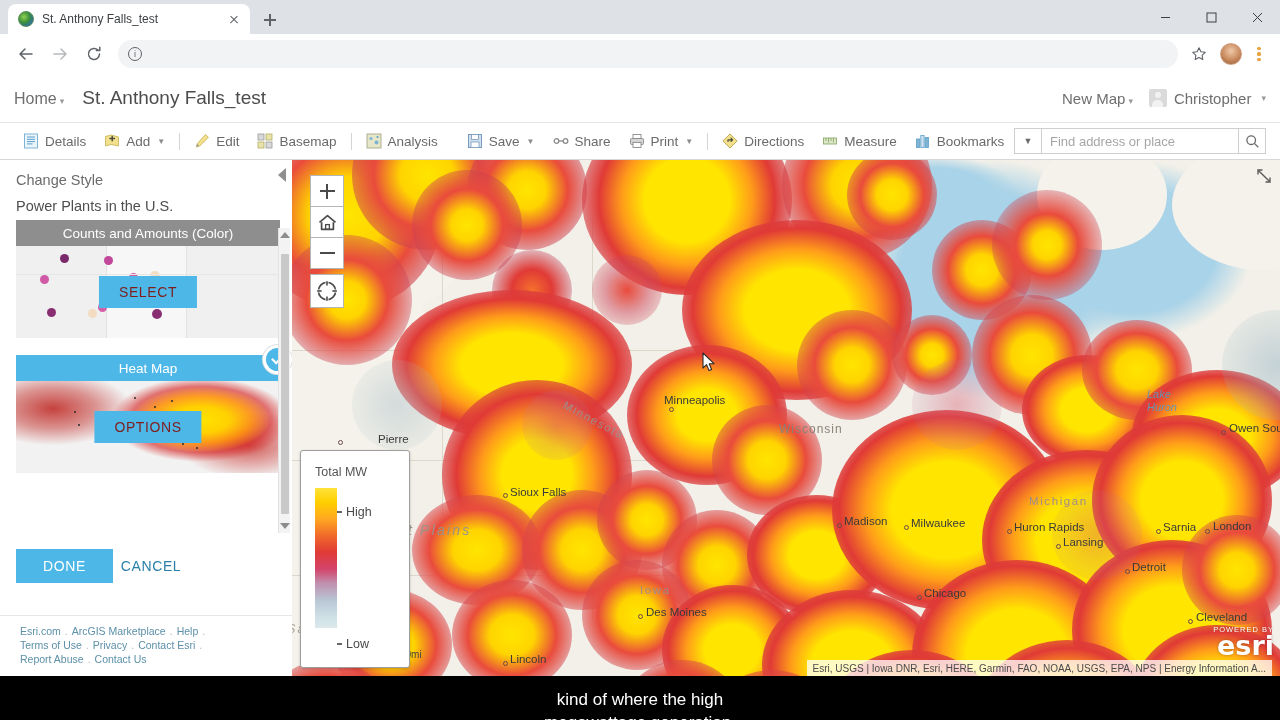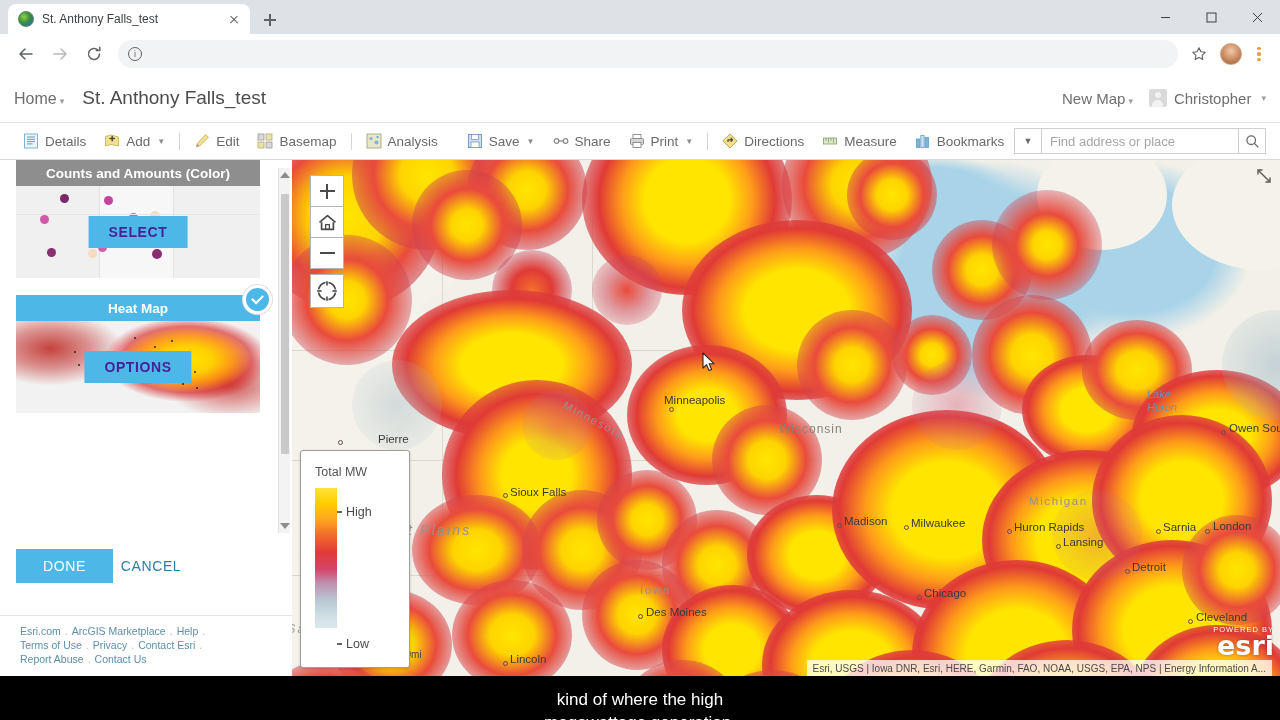--- a/index.html
+++ b/index.html
@@ -129,21 +129,21 @@
   .style-scroll { flex: 1 1 auto; position: relative; overflow: hidden; padding: 0 16px; }
   .scroll-track {
     position: absolute; right: 2px; top: 8px; bottom: 8px; width: 12px; background: #f3f3f3;
     border-left: 1px solid #e2e2e2; cursor: pointer;
   }
   .scroll-thumb { position: absolute; left: 2px; top: 26px; width: 8px; height: 260px; background: #c9c9c9; border-radius: 1px; }
   .scroll-arrow { position: absolute; left: 1px; width: 0; height: 0; }
   .scroll-arrow.up { top: 4px; border-left: 5px solid transparent; border-right: 5px solid transparent; border-bottom: 6px solid #8d8d8d; }
   .scroll-arrow.down { bottom: 4px; border-left: 5px solid transparent; border-right: 5px solid transparent; border-top: 6px solid #8d8d8d; }
 
-  .style-card { width: 244px; margin-bottom: 17px; position: relative; font-weight: bold; }
+  .style-card { width: 264px; margin-bottom: 17px; position: relative; }
   .style-card-label {
     height: 26px; background: #8e8e8e; color: #fff; font-size: 13.5px;
     display: flex; align-items: center; justify-content: center; cursor: pointer;
   }
   .style-card.selected .style-card-label { background: #4db8e8; }
   .style-card-thumb { height: 92px; position: relative; overflow: hidden; cursor: pointer; }
   .style-card.short .style-card-thumb { height: 22px; }
   .thumb-counts { background: #f0f0f0; }
   .thumb-counts::before {
     content: ""; position: absolute; left: 34%; top: -10%; width: 30%; height: 120%;
@@ -157,21 +157,21 @@
     background:
       radial-gradient(ellipse 34% 46% at 70% 42%, #ffe400 0%, #ffd000 32%, rgba(255,140,0,0.85) 56%, rgba(214,40,40,0.65) 78%, rgba(190,40,40,0) 100%),
       radial-gradient(ellipse 30% 40% at 14% 30%, rgba(190,35,30,0.85) 0%, rgba(190,35,30,0.45) 55%, rgba(190,35,30,0) 100%),
       radial-gradient(ellipse 26% 36% at 88% 70%, rgba(200,45,40,0.8) 0%, rgba(200,45,40,0) 100%),
       #f2f2f2;
   }
   .heat-speck { position: absolute; width: 2.4px; height: 2.4px; background: #2b2b2b; border-radius: 50%; }
   .thumb-loc { background: #f0f0f0; }
   .btn-overlay {
     position: absolute; left: 50%; top: 50%; transform: translate(-50%, -50%);
-    background: #4db8e8; color: #4c1d95; font-size: 14px; letter-spacing: 0.6px;
+    background: #4db8e8; color: #7f1d1d; font-size: 14px; letter-spacing: 0.6px;
     padding: 8px 20px; cursor: pointer; white-space: nowrap;
   }
   .check-badge {
     position: absolute; right: -12px; top: -10px; width: 29px; height: 29px; border-radius: 50%;
     background: #4db8e8; border: 3px solid #fff; display: flex; align-items: center; justify-content: center;
     box-shadow: 0 0 0 1px #e0e0e0;
   }
   .check-badge::after {
     content: ""; width: 9px; height: 5px; border-left: 2.4px solid #fff; border-bottom: 2.4px solid #fff;
     transform: rotate(-45deg) translate(1px, -1px);
@@ -484,20 +484,25 @@
             <circle cx="6.2" cy="6.2" r="4.3" fill="none" stroke="#6a6a6a" stroke-width="1.3"></circle>
             <line x1="9.4" y1="9.4" x2="13.3" y2="13.3" stroke="#6a6a6a" stroke-width="1.3"></line>
           </svg>
       </div>
     </div>
   </div>
 
   <div class="body-row">
 
     <div class="left-panel">
+      <div class="panel-head">
+        <div class="panel-title">Change Style</div>
+        <div class="panel-sub">Power Plants in the U.S.</div>
+        <div class="collapse-arrow"></div>
+      </div>
 
       <div class="style-scroll">
 
         <div class="style-card">
           <div class="style-card-label">Counts and Amounts (Color)</div>
           <div class="style-card-thumb thumb-counts">
             <span class="dot" style="left:44px;top:8px;width:9px;height:9px;background:#7a2a6a;"></span>
             <span class="dot" style="left:88px;top:10px;width:9px;height:9px;background:#c0479a;"></span>
             <span class="dot" style="left:24px;top:29px;width:9px;height:9px;background:#d05aa5;"></span>
             <span class="dot" style="left:113px;top:27px;width:9px;height:9px;background:#d45fa8;"></span>

